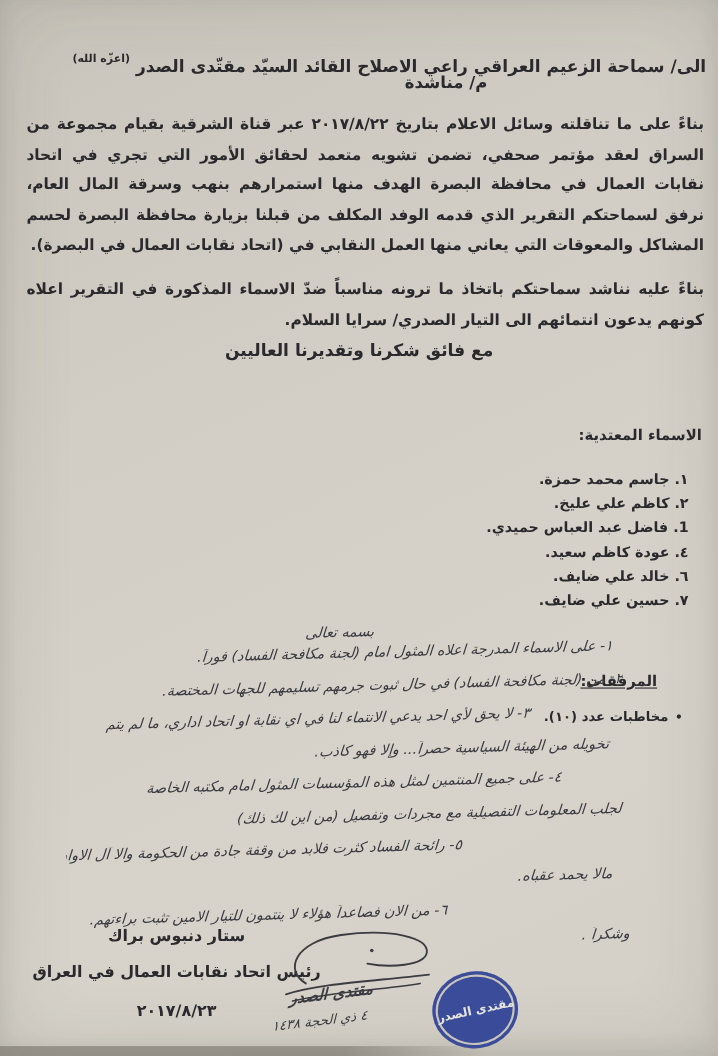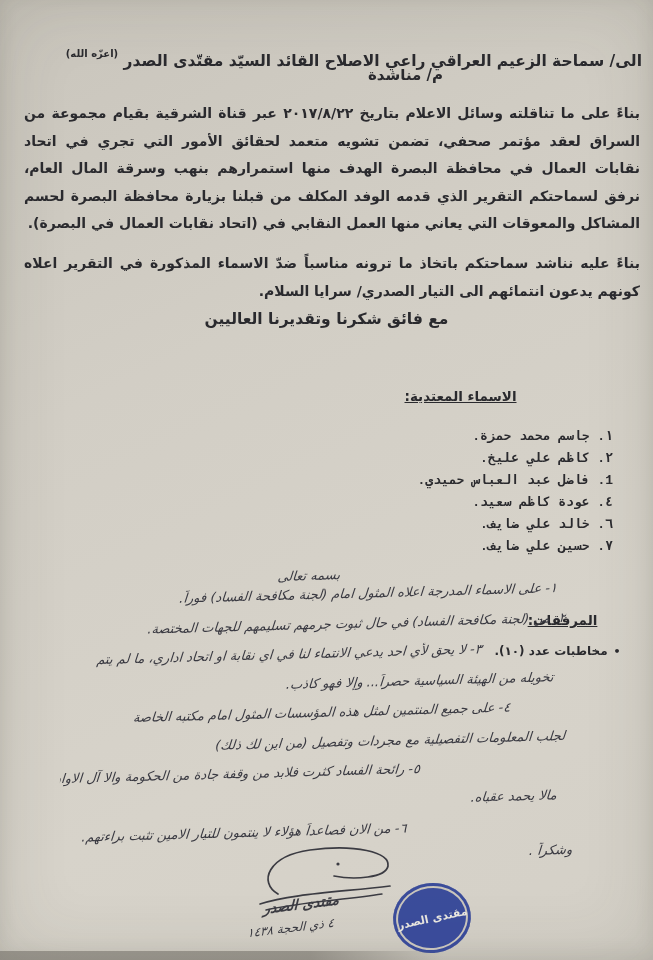--- a/index.html
+++ b/index.html
@@ -25,23 +25,23 @@
   .subject-line{position:absolute;top:66px;right:210px;font-size:15px;}
   .para{
     position:absolute;right:13px;left:24px;
     font-size:14px;line-height:27.5px;text-align:justify;
   }
   .p1{top:100px;}
   .p2{top:250px;}
   .closing-line{position:absolute;top:310px;right:0;left:0;text-align:center;font-size:15.5px;}
   .names{position:absolute;top:388px;right:15px;}
   .names-heading{
-    font-size:13.5px;text-decoration:underline;margin-bottom:22px;text-align:left;
+    font-size:13.5px;margin-bottom:22px;text-align:right;
   }
-  .names-list{margin:13px;padding:0;list-style:none;font-size:13px;line-height:22px;padding-right:12px;font-family:Liberation Mono, monospace;}
+  .names-list{margin:0;padding:0;list-style:none;font-size:13px;line-height:22px;padding-right:12px;}
   .attachments{position:absolute;top:612px;right:8px;width:165px;text-align:center;}
   .attachments-heading{font-size:13.5px;text-decoration:underline;}
   .attachments-item{font-size:12px;margin-top:16px;padding-right:10px;}
   .bullet{font-size:11px;margin-left:6px;}
   .handwriting{
     position:absolute;top:568px;right:85px;left:58px;
     transform:rotate(-1.6deg);
     font-style:italic;
     color:#3a3a42;
     font-size:13px;
@@ -133,20 +133,25 @@
     <div class="hw-line">٣- لا يحق لأي احد يدعي الانتماء لنا في اي نقابة او اتحاد اداري، ما لم يتم</div>
     <div class="hw-line">تخويله من الهيئة السياسية حصراً... وإلا فهو كاذب.</div>
     <div class="hw-line">٤- على جميع المنتمين لمثل هذه المؤسسات المثول امام مكتبه الخاصة</div>
     <div class="hw-line">لجلب المعلومات التفصيلية مع مجردات وتفصيل (من اين لك ذلك)</div>
     <div class="hw-line">٥- رائحة الفساد كثرت فلابد من وقفة جادة من الحكومة والا آل الاوان</div>
     <div class="hw-line">مالا يحمد عقباه.</div>
     <div class="hw-line">٦- من الان فصاعداً هؤلاء لا ينتمون للتيار الامين تثبت براءتهم.</div>
     <div class="hw-line">وشكراً .</div>
   </div>
 
+  <div class="sig-block typed">
+    <div class="sig-name">ستار دنبوس براك</div>
+    <div class="sig-title">رئيس اتحاد نقابات العمال في العراق</div>
+    <div class="sig-date">٢٠١٧/٨/٢٣</div>
+  </div>
 
   <svg class="scribble" viewBox="0 0 170 72" fill="none">
     <path d="M28 52 C 8 40, 18 14, 60 8 C 105 2, 140 10, 138 24 C 136 36, 104 38, 84 34" stroke="#3b3b42" stroke-width="1.7" fill="none" stroke-linecap="round"></path>
     <circle cx="88" cy="22" r="1.6" fill="#3b3b42"></circle>
     <path d="M10 62 C 40 52, 90 50, 140 44" stroke="#3b3b42" stroke-width="1.7" fill="none" stroke-linecap="round"></path>
     <path d="M16 68 C 50 60, 95 58, 132 52" stroke="#3b3b42" stroke-width="1.4" fill="none" stroke-linecap="round"></path>
   </svg>
   <div class="hw-sig-name">مقتدى الصدر</div>
   <div class="hw-sig-date">٤ ذي الحجة ١٤٣٨</div>
 

